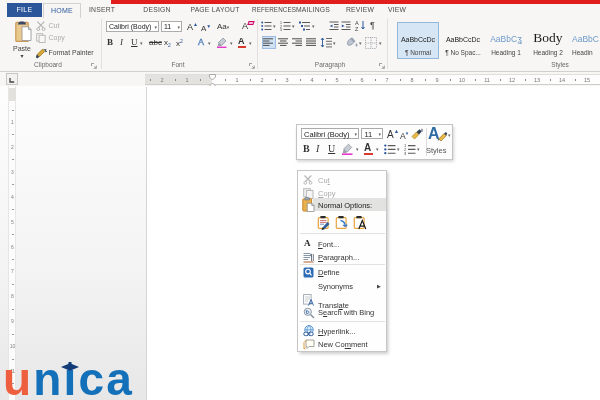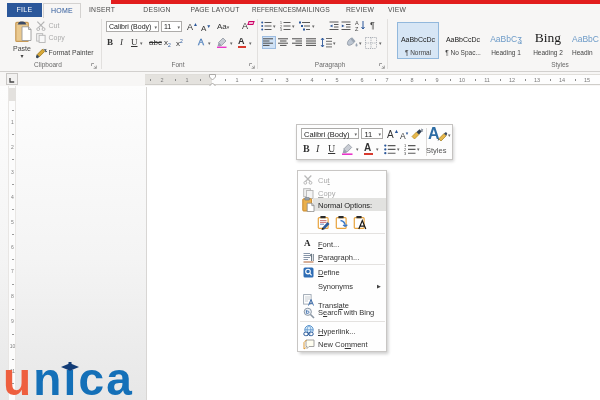--- a/index.html
+++ b/index.html
@@ -180,21 +180,21 @@
   <path d="M0.5 0.5 H3 M0.5 0.5 V3 M3.4 3.4 L5.3 5.3 M5.3 2.6 V5.3 H2.6" stroke="#8a8a8a" stroke-width="0.8" fill="none"></path>
 </svg>
 
 <div class="abs" style="left:397px;top:22px;width:42px;height:37px;background:#d7e6f5;border:1px solid #92b8dc;"></div>
 <div class="tx" style="top:36px;left:399px;width:38px;text-align:center;font-size:7px;color:#222;">AaBbCcDc</div>
 <div class="tx" style="top:49px;left:399px;width:38px;text-align:center;font-size:6.5px;color:#444;">¶ Normal</div>
 <div class="tx" style="top:36px;left:443px;width:40px;text-align:center;font-size:7px;color:#222;">AaBbCcDc</div>
 <div class="tx" style="top:49px;left:443px;width:40px;text-align:center;font-size:6.5px;color:#444;">¶ No Spac...</div>
 <div class="tx" style="top:34px;left:487px;width:38px;text-align:center;font-size:8.5px;color:#6d9bc8;">AaBbCʓ</div>
 <div class="tx" style="top:49px;left:487px;width:38px;text-align:center;font-size:6.5px;color:#444;">Heading 1</div>
-<div class="tx" style="top:30px;left:528px;width:40px;text-align:center;font-size:13.5px;color:#1a1a1a;font-family:'Liberation Serif',serif;">Bing</div>
+<div class="tx" style="top:30px;left:528px;width:40px;text-align:center;font-size:13.5px;color:#1a1a1a;font-family:'Liberation Serif',serif;">Body</div>
 <div class="tx" style="top:49px;left:528px;width:40px;text-align:center;font-size:6.5px;color:#444;">Heading 2</div>
 <div class="tx" style="top:34px;left:572px;width:38px;text-align:left;font-size:8.5px;color:#6d9bc8;">AaBbC</div>
 <div class="tx" style="top:49px;left:572px;width:38px;text-align:left;font-size:6.5px;color:#444;">Headin</div>
 <div class="tx" style="top:61px;left:530px;width:60px;text-align:center;font-size:6.5px;color:#6a6a6a;">Styles</div>
 
 <div class="abs" style="left:0;top:72px;width:600px;height:14px;background:#f7f6f5;"></div>
 <div class="abs" style="left:6px;top:73px;width:12px;height:12px;background:#f2f1f0;border:1px solid #c8c6c4;"></div>
 <svg class="abs" style="left:9px;top:76.5px;" width="6" height="6" viewBox="0 0 6 6">
       <path d="M1 1 V5 H5.2" stroke="#444" stroke-width="1.3" fill="none"></path>
     </svg>

